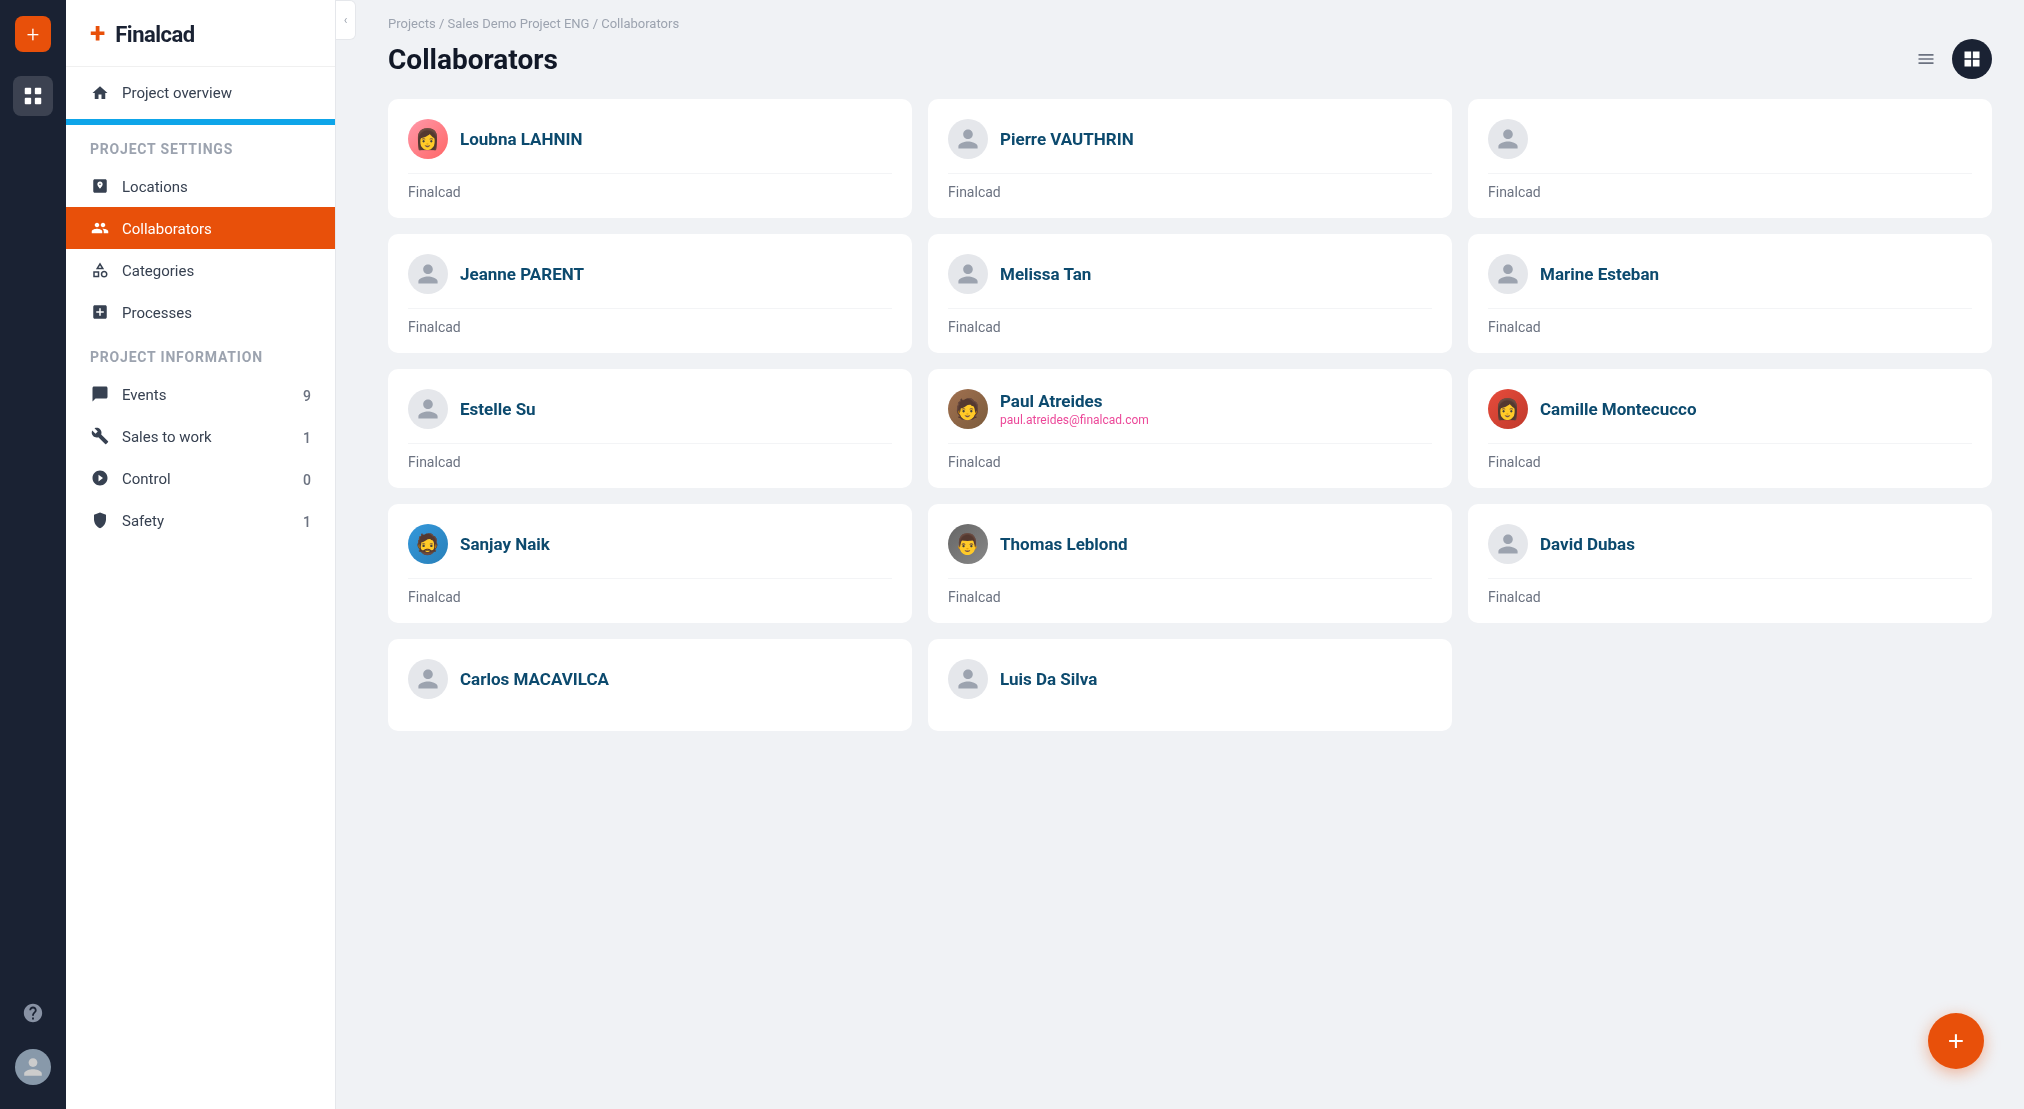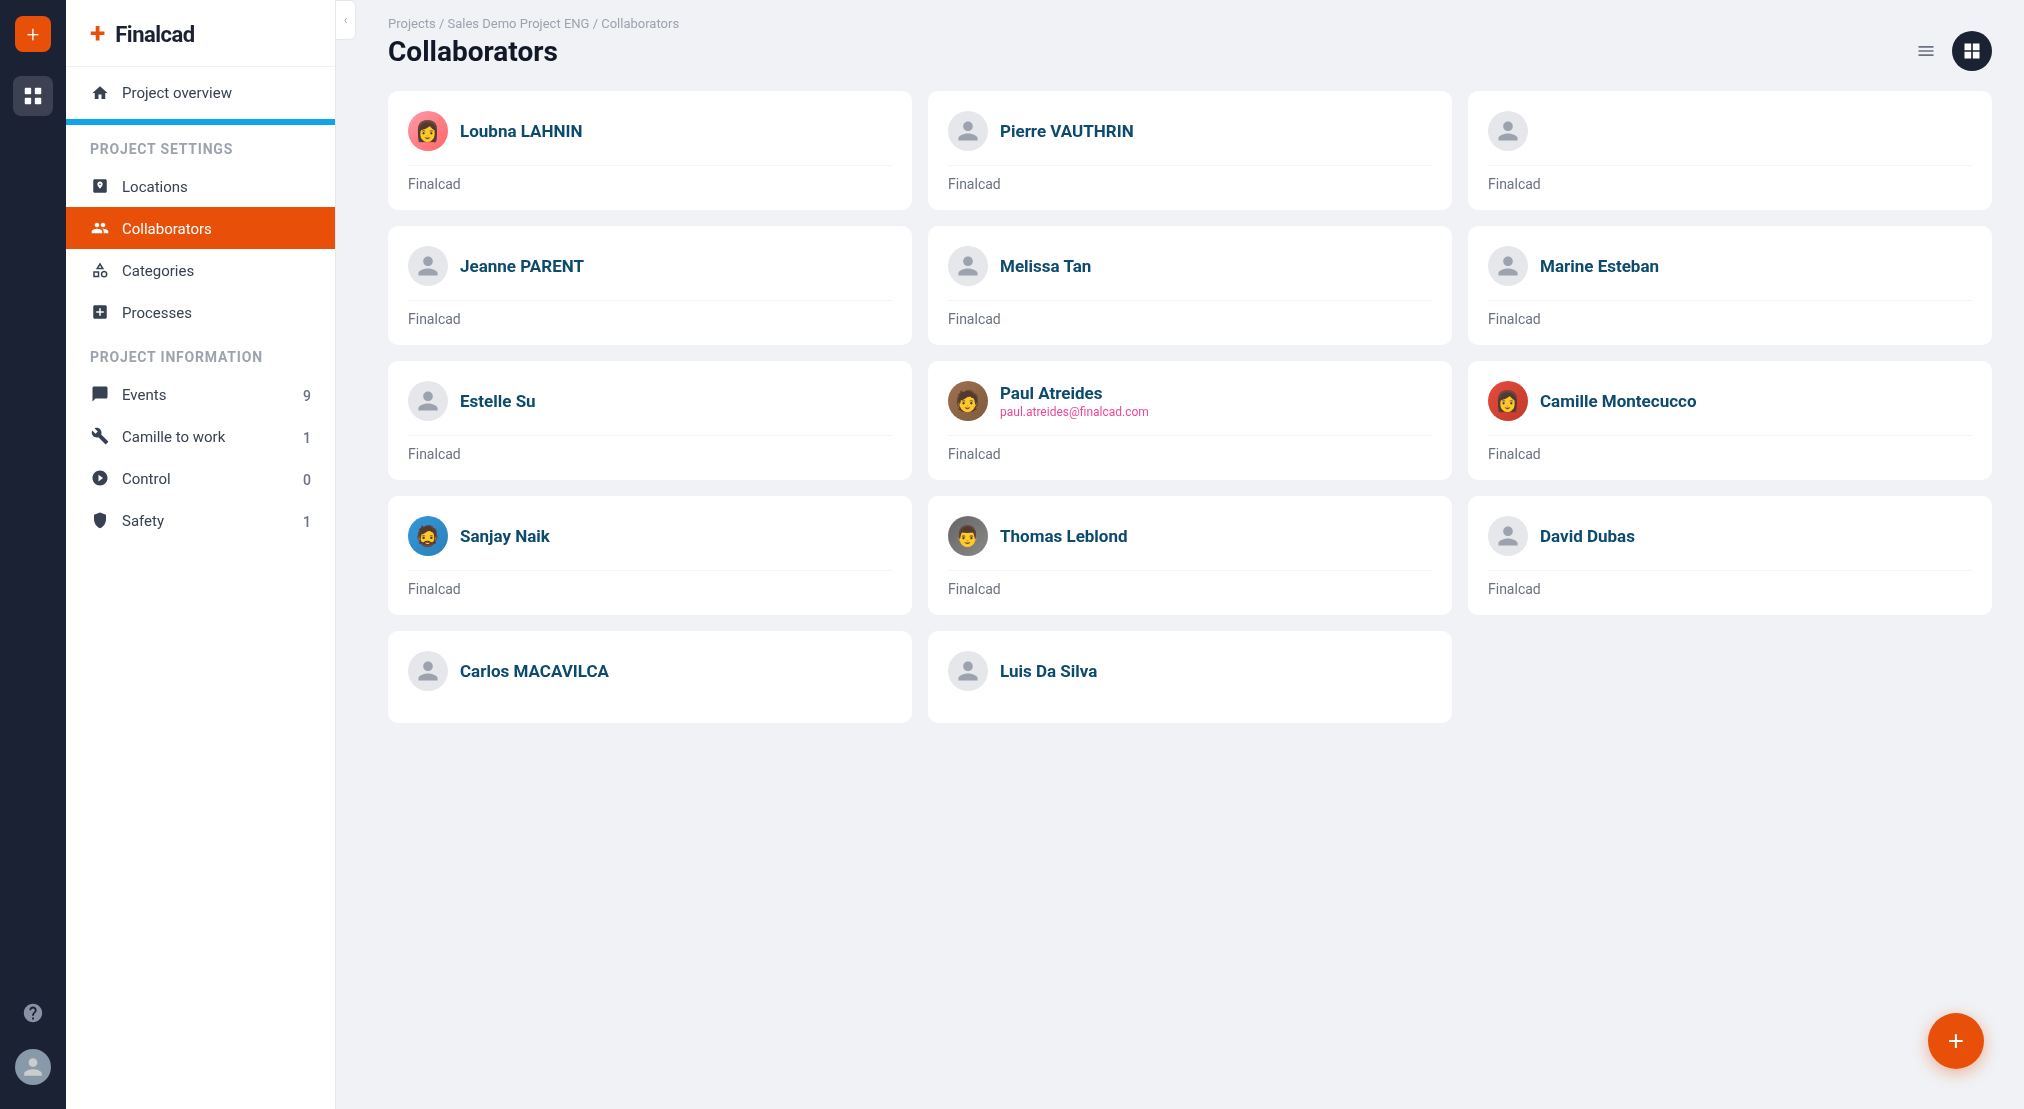--- a/index.html
+++ b/index.html
@@ -172,20 +172,21 @@
       overflow: hidden;
       background: #f0f2f5;
     }
     .main-header {
       padding: 16px 32px 0;
       background: #f0f2f5;
     }
     .breadcrumb {
       font-size: 13px;
       color: #9ca3af;
+      margin-bottom: 8px;
     }
     .page-title-row {
       display: flex;
       align-items: center;
       justify-content: space-between;
       margin-bottom: 20px;
     }
     .page-title {
       font-size: 28px;
       font-weight: 700;
@@ -390,21 +391,21 @@
     <span>Events</span>
     <span class="sidebar-item-count">9</span>
   </div>
 
   <div class="sidebar-item">
     <span class="sidebar-icon">
       <svg width="18" height="18" viewBox="0 0 24 24" fill="currentColor">
           <path d="M22.7 19l-9.1-9.1c.9-2.3.4-5-1.5-6.9-2-2-5-2.4-7.4-1.3L9 6 6 9 1.6 4.7C.4 7.1.9 10.1 2.9 12.1c1.9 1.9 4.6 2.4 6.9 1.5l9.1 9.1c.4.4 1 .4 1.4 0l2.3-2.3c.5-.4.5-1.1.1-1.4z"></path>
         </svg>
     </span>
-    <span>Camille to work</span>
+    <span>Sales to work</span>
     <span class="sidebar-item-count">1</span>
   </div>
 
   <div class="sidebar-item">
     <span class="sidebar-icon">
       <svg width="18" height="18" viewBox="0 0 24 24" fill="currentColor">
           <path d="M12 2C6.48 2 2 6.48 2 12s4.48 10 10 10 10-4.48 10-10S17.52 2 12 2zm-2 14.5v-9l6 4.5-6 4.5z"></path>
         </svg>
     </span>
     <span>Control</span>

